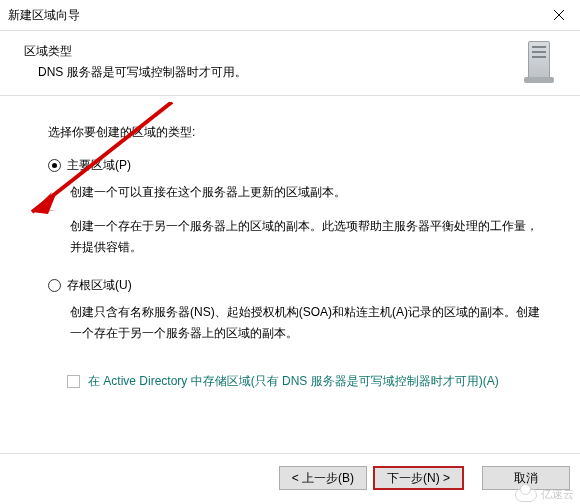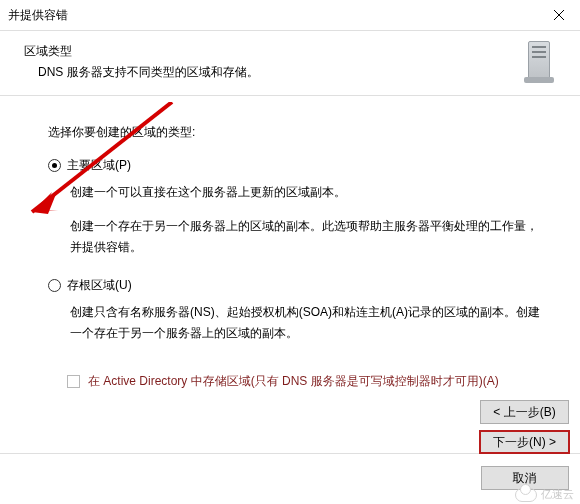--- a/index.html
+++ b/index.html
@@ -108,29 +108,28 @@
     align-items: center;
     gap: 8px;
     margin: 18px 0 0 0;
   }
   .checkbox {
     width: 13px; height: 13px;
     border: 1px solid #b8b8b8;
     background: #fff;
     display: inline-block;
   }
-  .disabled { color: #7f1d1d; padding-left: 19px; }
+  .disabled { color: #0f766e; padding-left: 19px; }
   .button-bar {
     position: absolute;
     bottom: 14px;
     right: 10px;
     display: flex;
     gap: 6px;
-    align-items: center;
-    flex-direction: column;
+    align-items: flex-start;
   }
   .btn {
     height: 24px;
     min-width: 88px;
     padding: 0 12px;
     border: 1px solid #adadad;
     background: #e1e1e1;
     font-size: 12px;
     display: flex;
     align-items: center;
@@ -177,36 +176,36 @@
     border:1px solid #d5d5d5;
     border-radius:50%;
     top:-5px; left:4px;
     background:#fff;
   }
 </style>
 </head>
 <body>
 
 <div class="titlebar">
-  <span class="titlebar-title">并提供容错</span>
+  <span class="titlebar-title">新建区域向导</span>
   <div class="close-btn">
     <span>
       <svg width="10" height="10" viewBox="0 0 10 10">
           <line x1="0" y1="0" x2="10" y2="10" stroke="#000" stroke-width="1"></line>
           <line x1="10" y1="0" x2="0" y2="10" stroke="#000" stroke-width="1"></line>
         </svg>
     </span>
   </div>
 </div>
 <div class="hr"></div>
 
 <div class="header">
   <div class="header-text">
     <div class="header-title">区域类型</div>
-    <div class="header-sub">DNS 服务器支持不同类型的区域和存储。</div>
+    <div class="header-sub">DNS 服务器是可写域控制器时才可用。</div>
   </div>
   <div class="server-icon">
     <div class="box"></div>
     <div class="slot s1"></div>
     <div class="slot s2"></div>
     <div class="slot s3"></div>
     <div class="base"></div>
   </div>
 </div>
 <div class="hr"></div>

